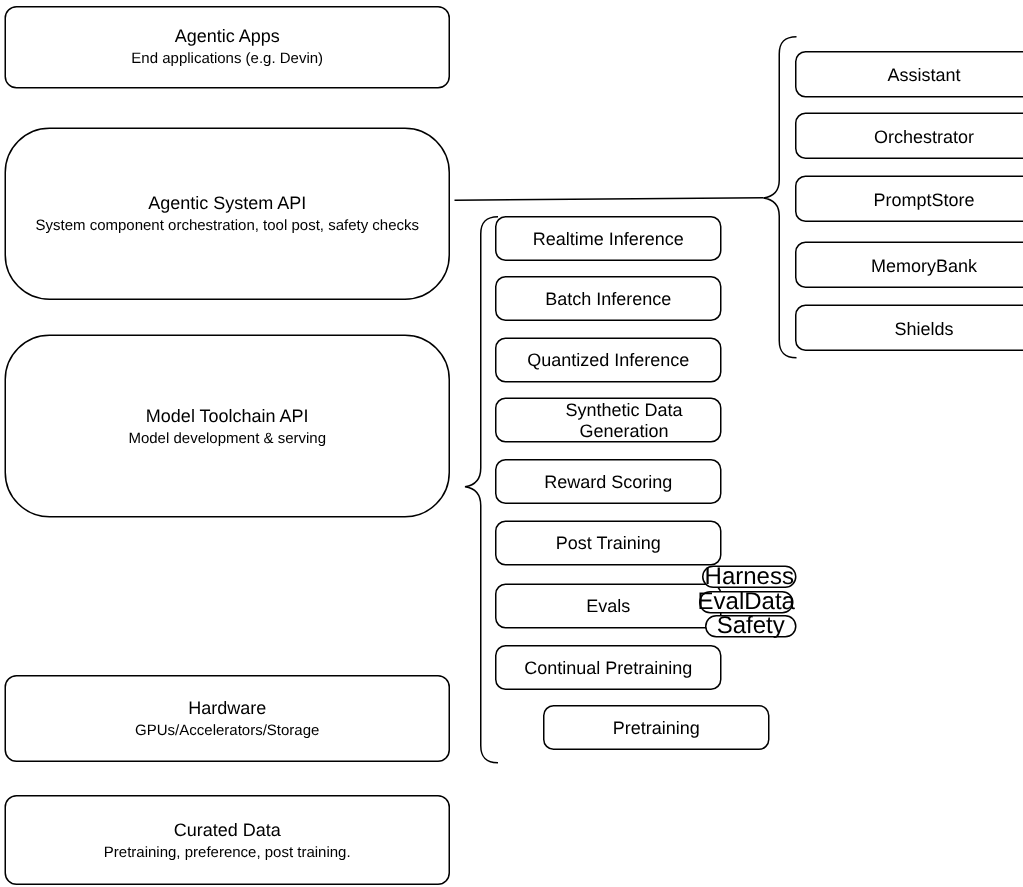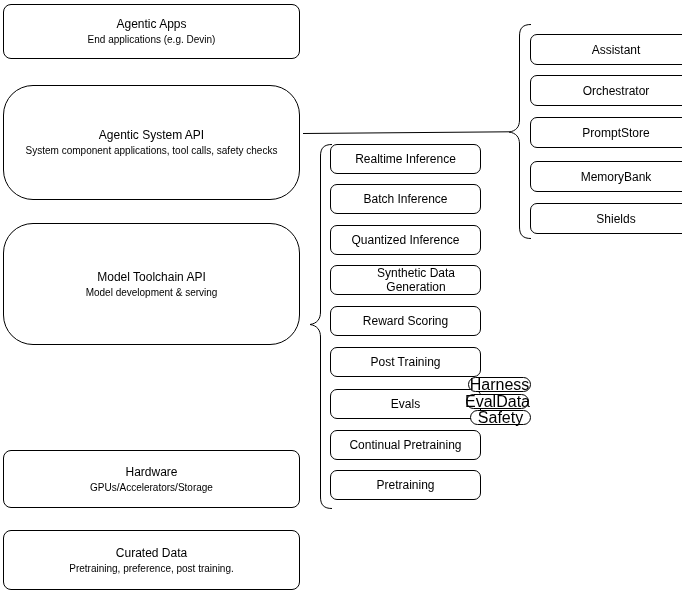--- a/index.html
+++ b/index.html
@@ -82,21 +82,21 @@
     <path d="M332,144.5 C324,144.5 320.5,148 320.5,156 L320.5,312 C320.5,319 317,323.5 310,324.5 C317,325.5 320.5,330 320.5,337 L320.5,497 C320.5,505 324,508.5 332,508.5" fill="none" stroke="#000000" stroke-width="1"></path>
     <path d="M531,24.5 C523,24.5 519.5,28 519.5,36 L519.5,120 C519.5,127 516,131 509,132 C516,133 519.5,137 519.5,144 L519.5,227 C519.5,235 523,238.5 531,238.5" fill="none" stroke="#000000" stroke-width="1"></path>
   </svg>
 
   <div class="node lbox r8" style="top:4px;height:55px;">
     <div class="title">Agentic Apps</div>
     <div class="sub">End applications (e.g. Devin)</div>
   </div>
   <div class="node lbox r18" style="top:85px;height:115px;">
     <div class="title">Agentic System API</div>
-    <div class="sub">System component applications, tool calls, safety checks</div>
+    <div class="sub">System component orchestration, tool post, safety checks</div>
   </div>
   <div class="node lbox r18" style="top:223px;height:122px;">
     <div class="title">Model Toolchain API</div>
     <div class="sub">Model development &amp; serving</div>
   </div>
   <div class="node lbox r8" style="top:450px;height:58px;">
     <div class="title">Hardware</div>
     <div class="sub">GPUs/Accelerators/Storage</div>
   </div>
   <div class="node lbox r8" style="top:530px;height:60px;">
@@ -121,21 +121,21 @@
   </div>
   <div class="node mbox" style="top:347px;">
     <span>Post Training</span>
   </div>
   <div class="node mbox" style="top:389px;">
     <span>Evals</span>
   </div>
   <div class="node mbox" style="top:430px;">
     <span>Continual Pretraining</span>
   </div>
-  <div class="node mbox" style="top:470px;">
+  <div class="node mbox" style="top:470px;margin-left:32px;">
     <span>Pretraining</span>
   </div>
 
   <div class="node pill" style="left:468px;top:377px;width:63px;">
     <span>Harness</span>
   </div>
   <div class="node pill" style="left:466px;top:394px;width:63px;">
     <span>EvalData</span>
   </div>
   <div class="node pill" style="left:470px;top:410px;width:61px;">

